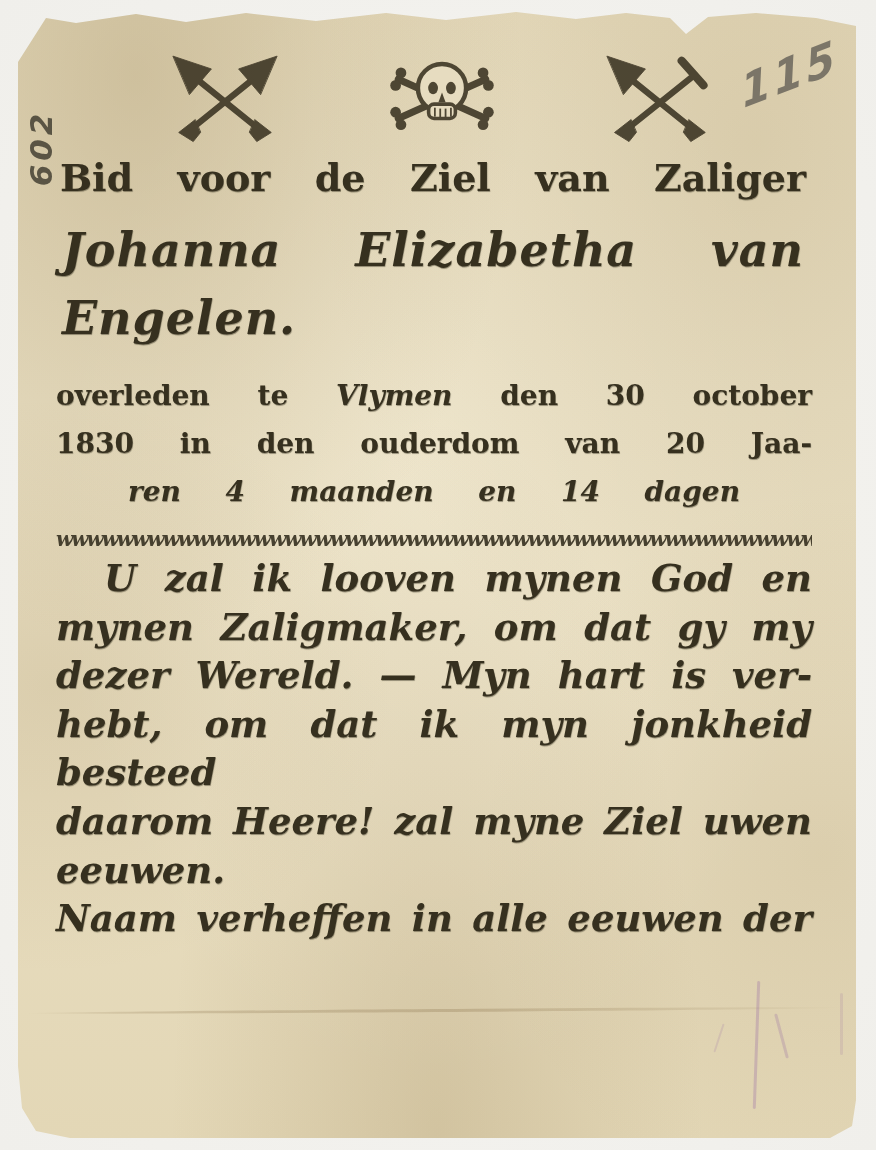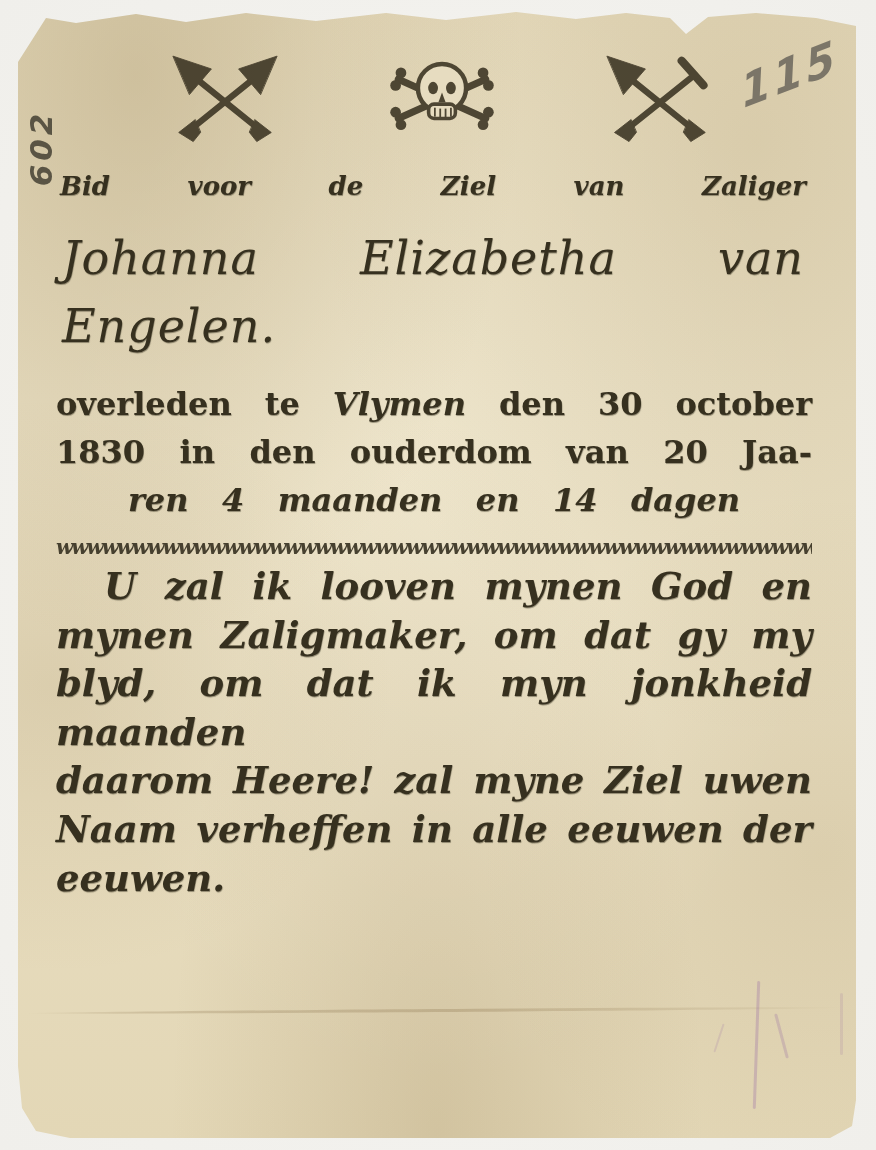--- a/index.html
+++ b/index.html
@@ -36,33 +36,33 @@
   .inked{ text-shadow:0.5px 0.5px 0.7px rgba(54,48,31,0.45); }
   
   .ornaments{
     display:flex;justify-content:space-between;align-items:flex-start;
     width:552px;margin:44px auto 0;transform:translateX(8px);
     height:96px;
   }
   .ornament svg{display:block;opacity:0.88;}
   
   .title{
-    margin-top:12px;
-    font-size:26px;font-weight:bold;font-style:italic;
+    margin-top:4px;
+    font-size:38px;font-weight:bold;
     text-align:justify;text-align-last:justify;
     padding:0 6px 0 4px;line-height:52px;
   }
   .name{
     margin-top:12px;
-    font-size:46px;font-style:italic;font-weight:normal;
+    font-size:46px;font-style:italic;font-weight:bold;
     text-align:justify;text-align-last:justify;
     padding:0 8px 0 6px;line-height:68px;
     letter-spacing:1px;
   }
-  .death{margin-top:20px;font-size:32px;font-weight:bold;line-height:48px;}
+  .death{margin-top:20px;font-size:28px;font-weight:bold;line-height:48px;}
   .death .dline{text-align:justify;text-align-last:justify;}
   .death .dline3{padding:0 72px;font-style:italic;}
   .death .place{font-style:italic;}
   .divider{
     margin-top:8px;height:30px;overflow:hidden;white-space:nowrap;
     font-style:italic;font-weight:bold;font-size:20px;letter-spacing:-2px;
     color:#3a3424;line-height:30px;opacity:0.92;
   }
   .prayer{font-size:37px;font-weight:bold;font-style:italic;line-height:48.6px;}
   .pline{text-align:justify;text-align-last:justify;}
@@ -177,24 +177,25 @@
       </div>
       <div class="dline">1830 in den ouderdom van 20 Jaa-</div>
       <div class="dline dline3">ren 4 maanden en 14 dagen</div>
     </div>
 
     <div class="divider">wwwwwwwwwwwwwwwwwwwwwwwwwwwwwwwwwwwwwwwwwwwwwwwwwwwwwwwwwwwwwwwwwwwwwwwwwwwwwwwwwwww</div>
 
     <div class="prayer inked">
       <div class="pline first">U zal ik looven mynen God en</div>
       <div class="pline">mynen Zaligmaker, om dat gy my</div>
-      <div class="pline">blyd, om dat ik myn jonkheid maanden</div>
+      <div class="pline">dezer Wereld. — Myn hart is ver-</div>
+      <div class="pline">hebt, om dat ik myn jonkheid besteed</div>
       <div class="pline">daarom Heere! zal myne Ziel uwen</div>
+      <div class="pline last">eeuwen.</div>
       <div class="pline">Naam verheffen in alle eeuwen der</div>
-      <div class="pline last">eeuwen.</div>
     </div>
 
     <div class="crease"></div>
     <div class="purple-mark pm1"></div>
     <div class="purple-mark pm2"></div>
     <div class="purple-mark pm3"></div>
     <div class="purple-mark pm4"></div>
   </div>
 </div>
 

